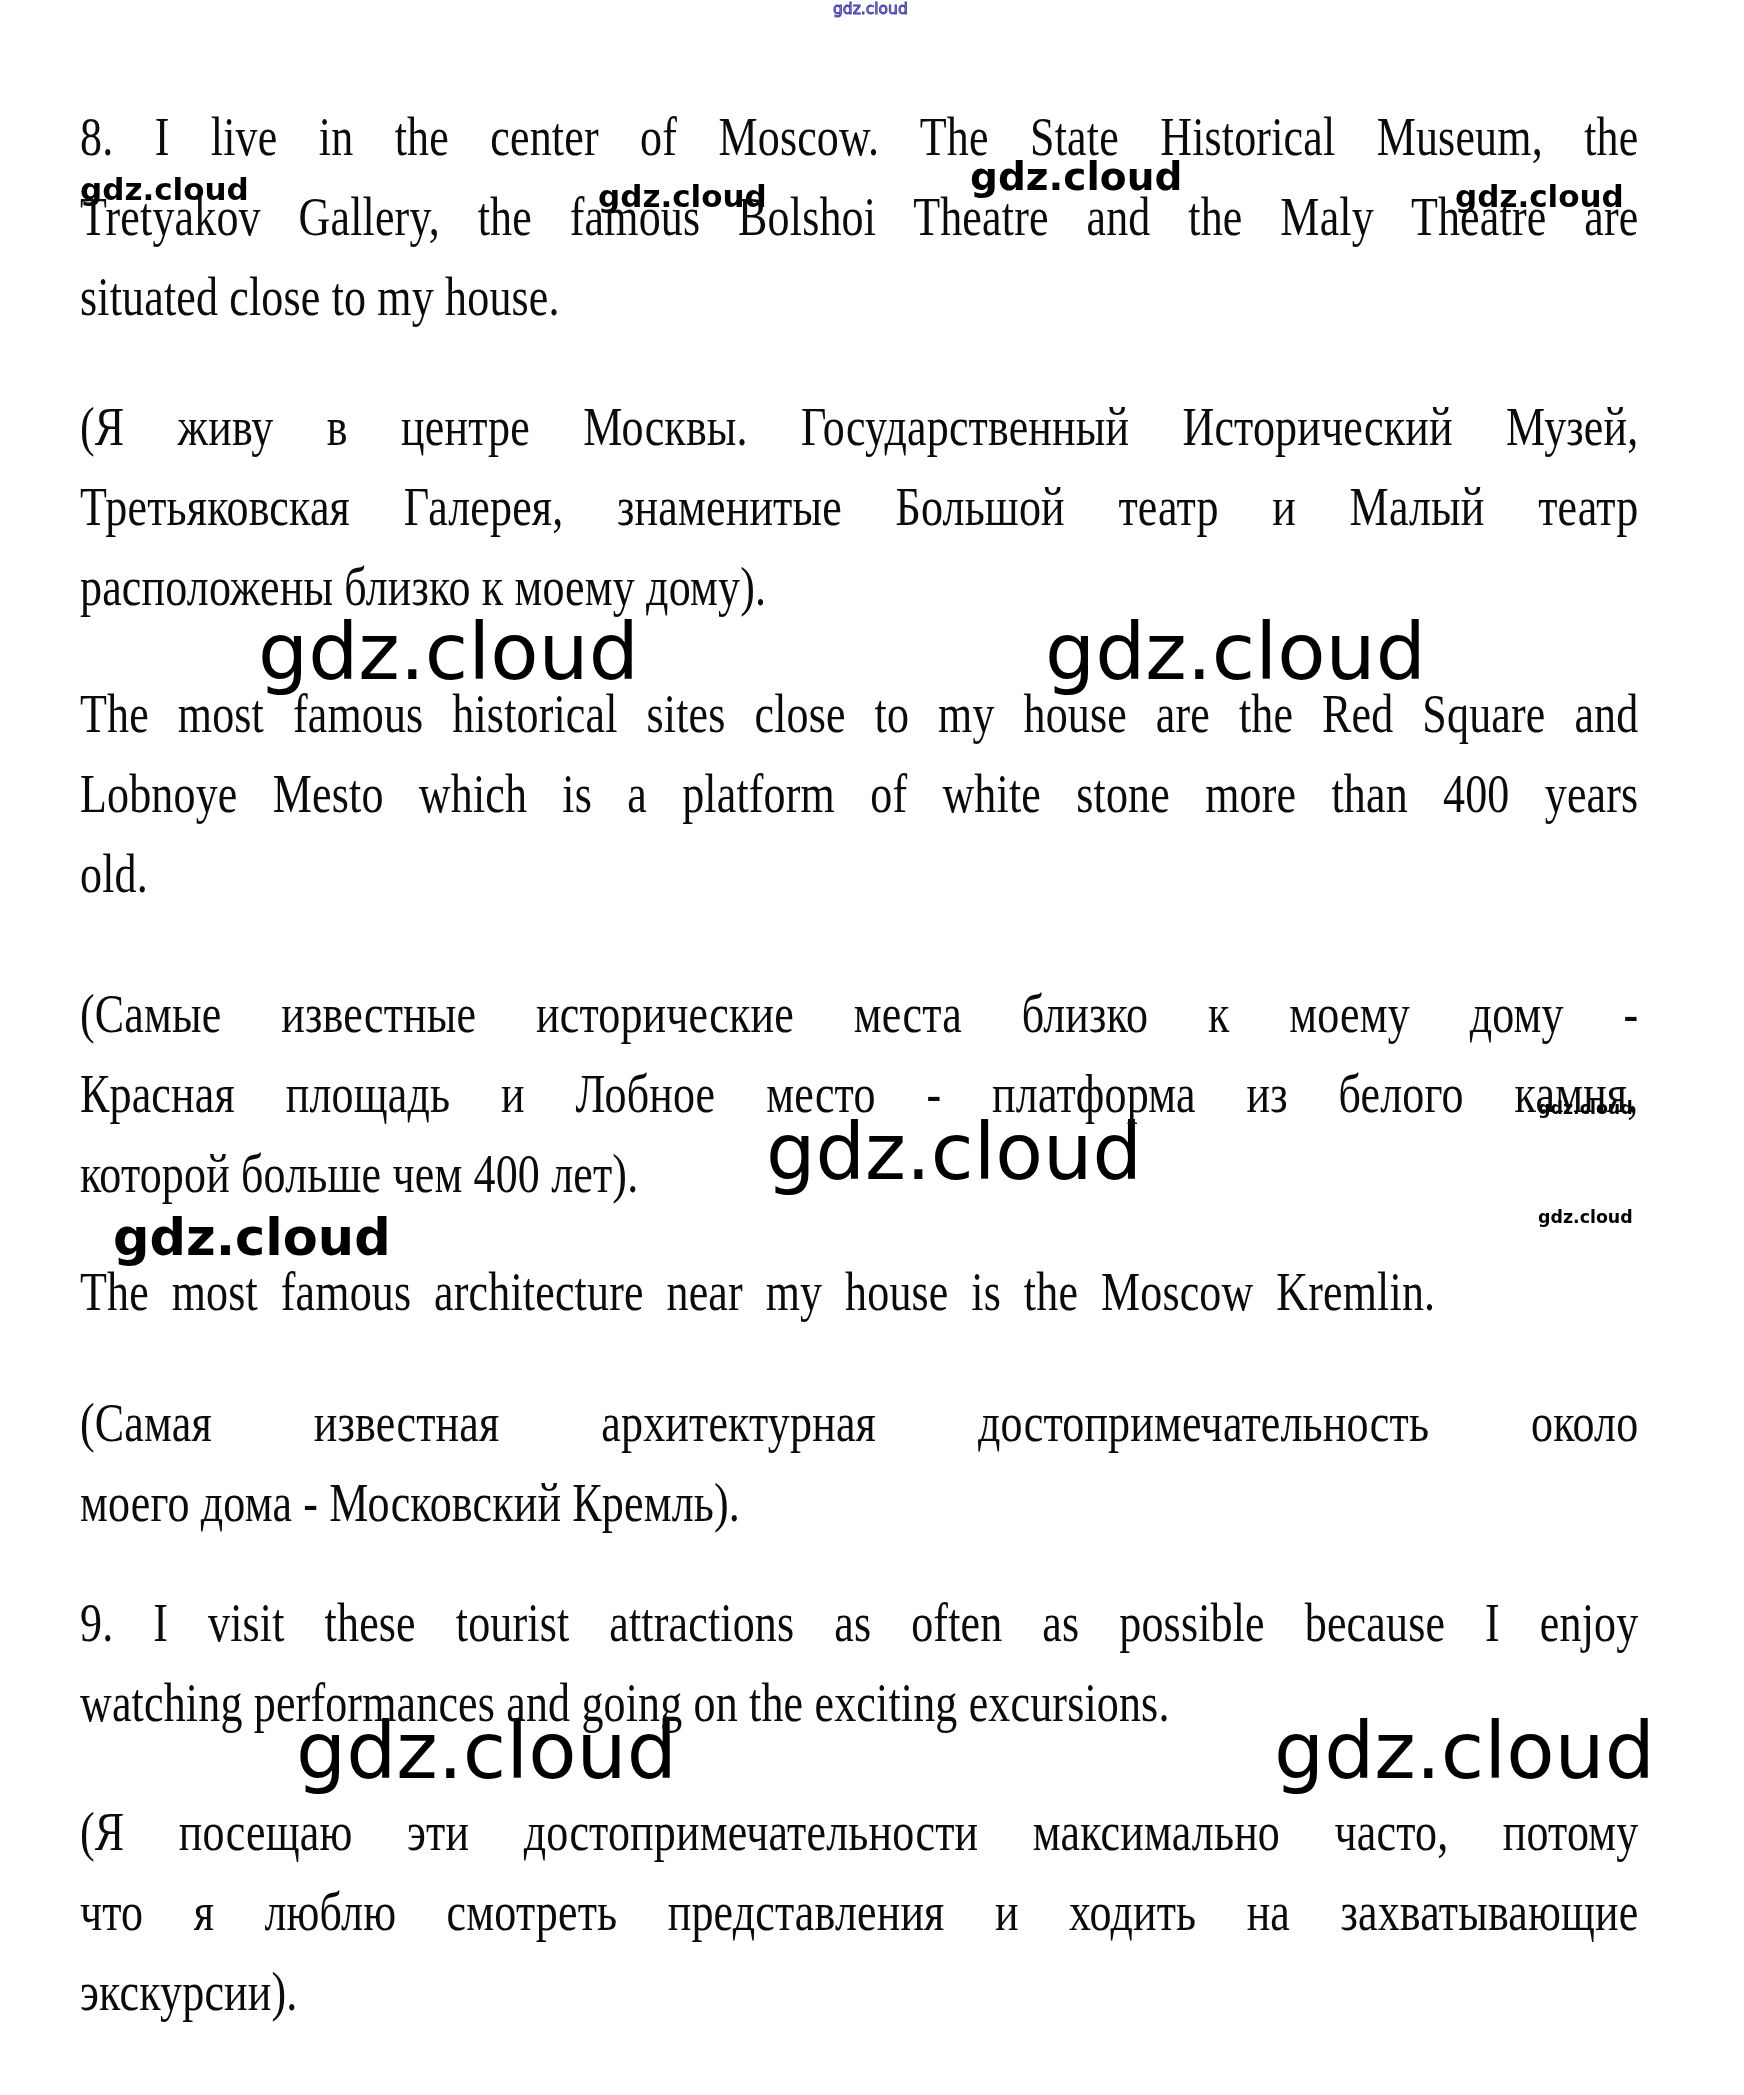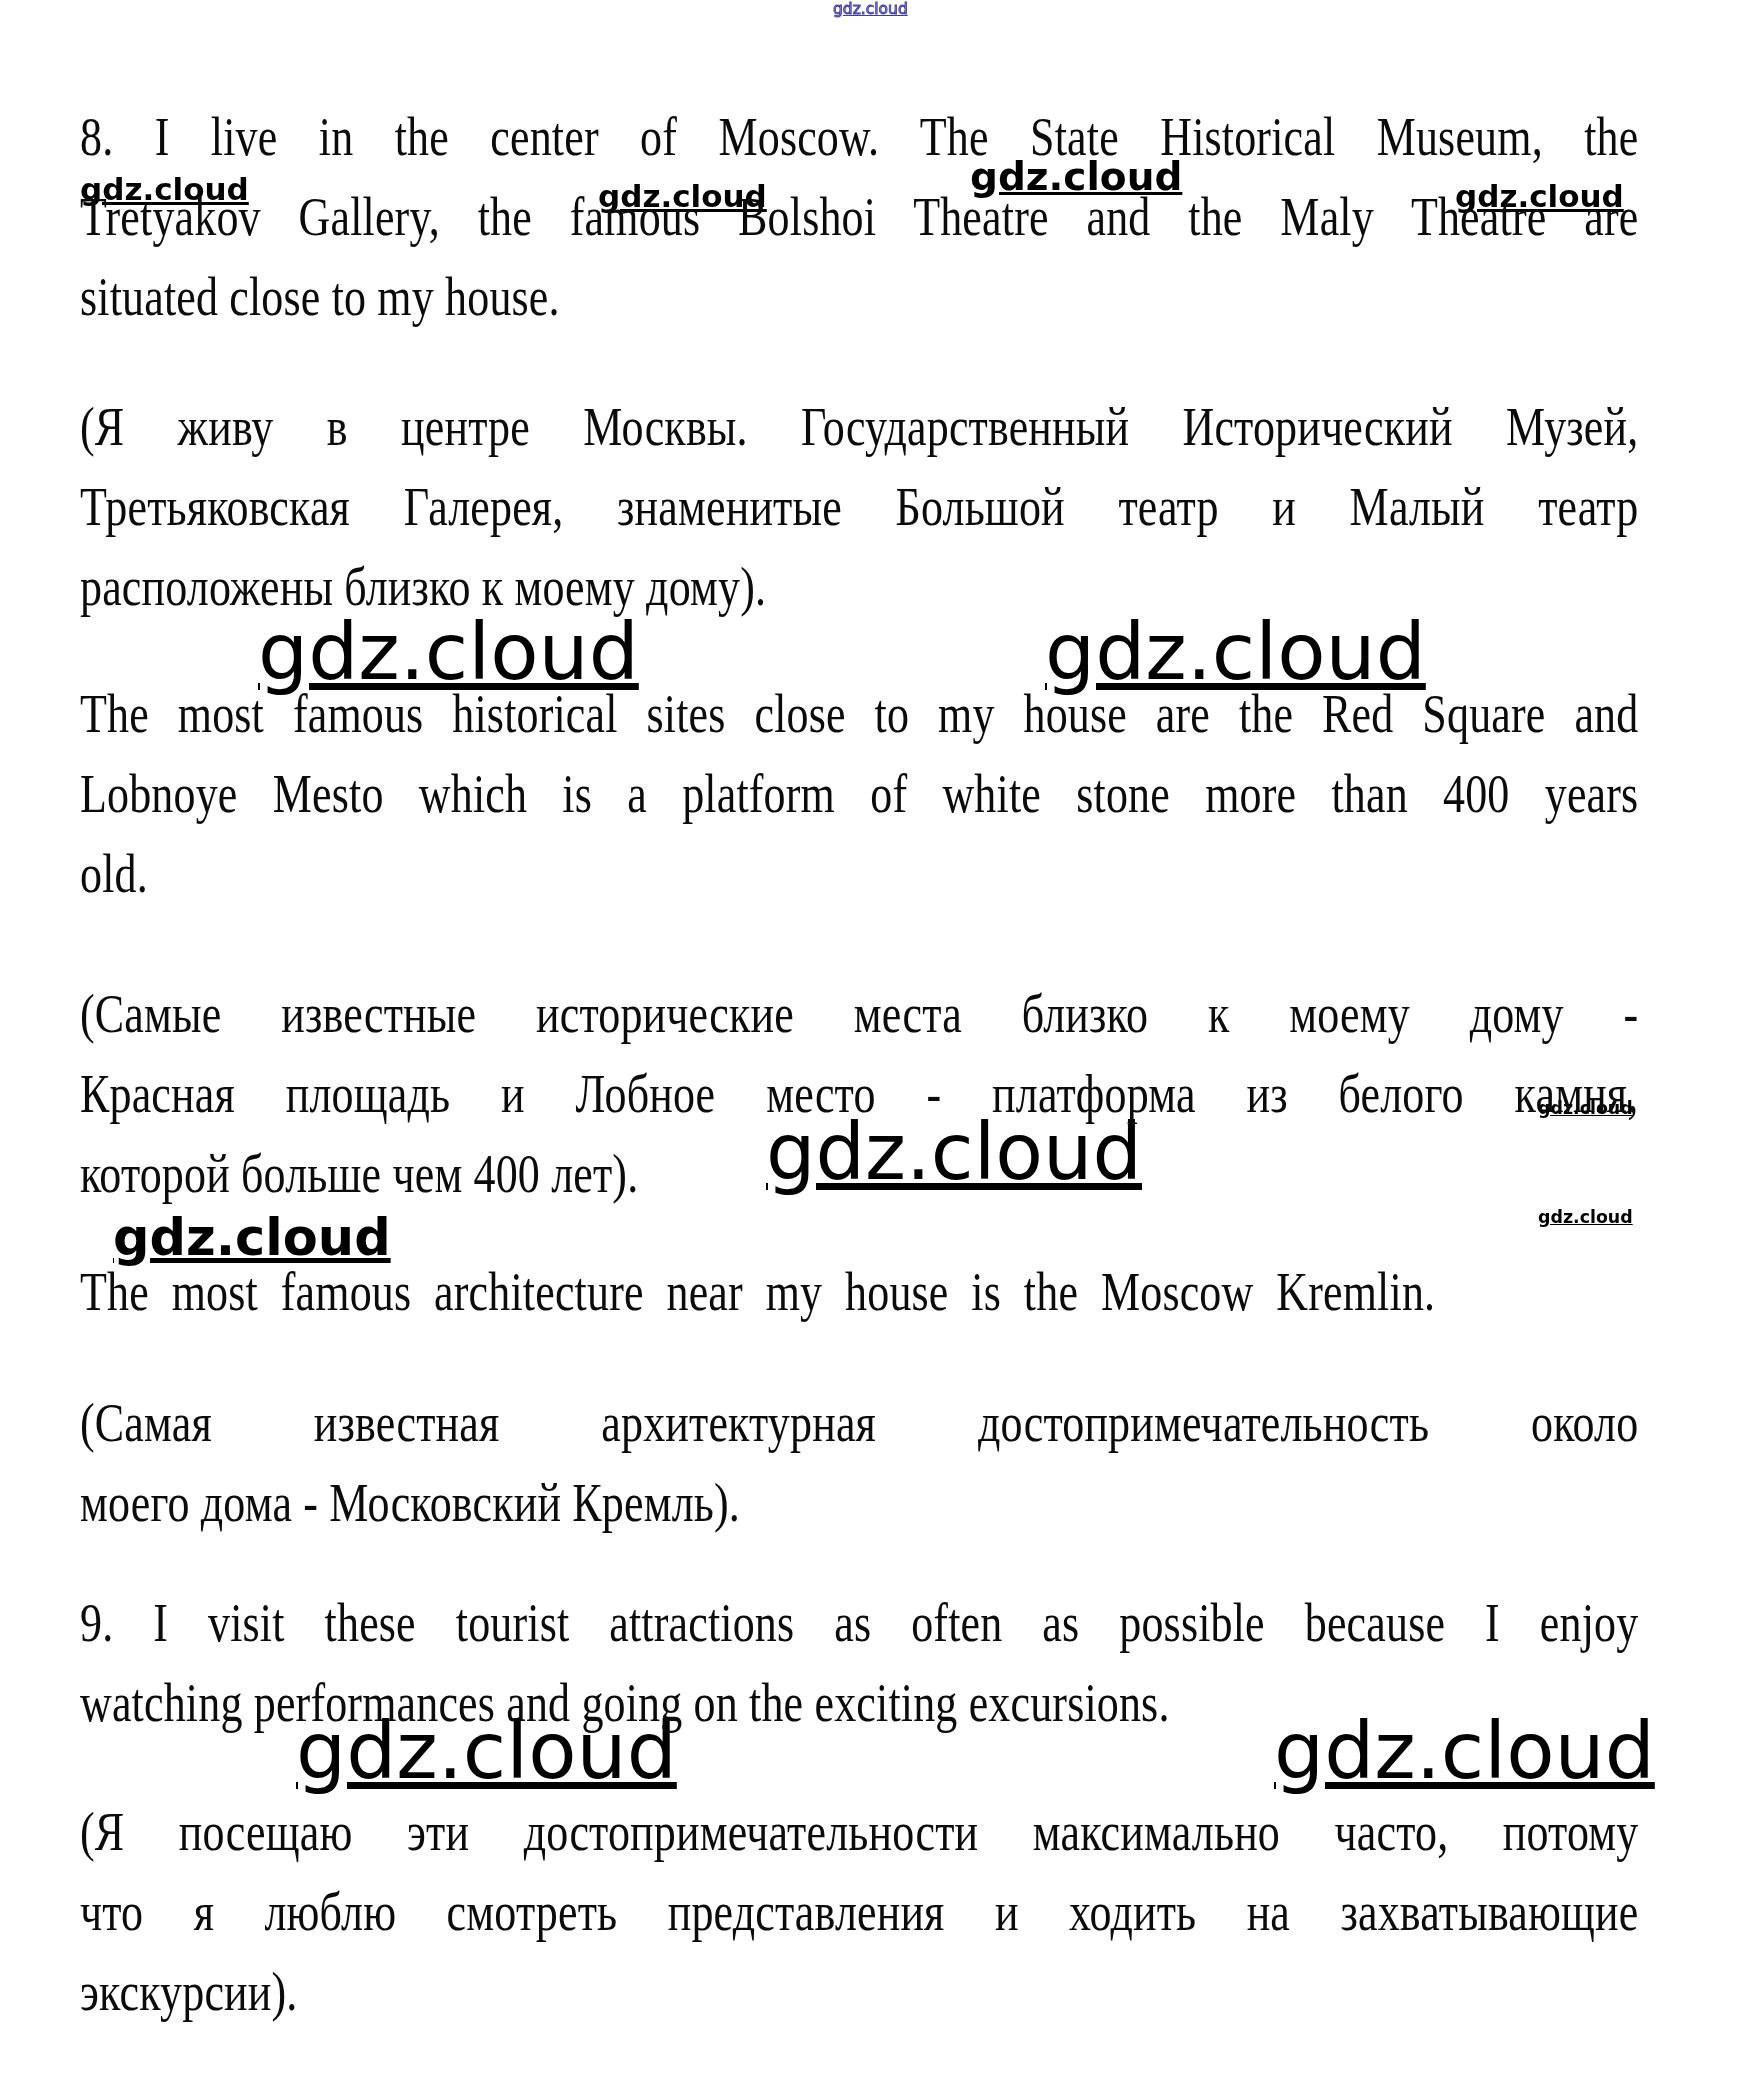--- a/index.html
+++ b/index.html
@@ -46,21 +46,20 @@
   .p8 { top: 1792px; }
 
   
   .wm {
     position: absolute;
     font-family: "DejaVu Sans", sans-serif;
     color: #000000;
     line-height: 1;
     white-space: nowrap;
     letter-spacing: 0;
-    text-decoration: underline;
   }
   .wm-top-blue {
     left: 833px; top: 1.8px; font-size: 15.5px;
     color: #8f8fd0;
     -webkit-text-stroke: 0.9px #3c3cae;
   }
   .wm-s1 { left: 80px;   top: 174px;  font-size: 31px; font-weight: 600; }
   .wm-s2 { left: 598px;  top: 181px;  font-size: 31px; font-weight: 600; }
   .wm-s3 { left: 970px; top: 157px;  font-size: 39px; font-weight: 600; }
   .wm-s4 { left: 1455px; top: 181px;  font-size: 31px; font-weight: 600; }

